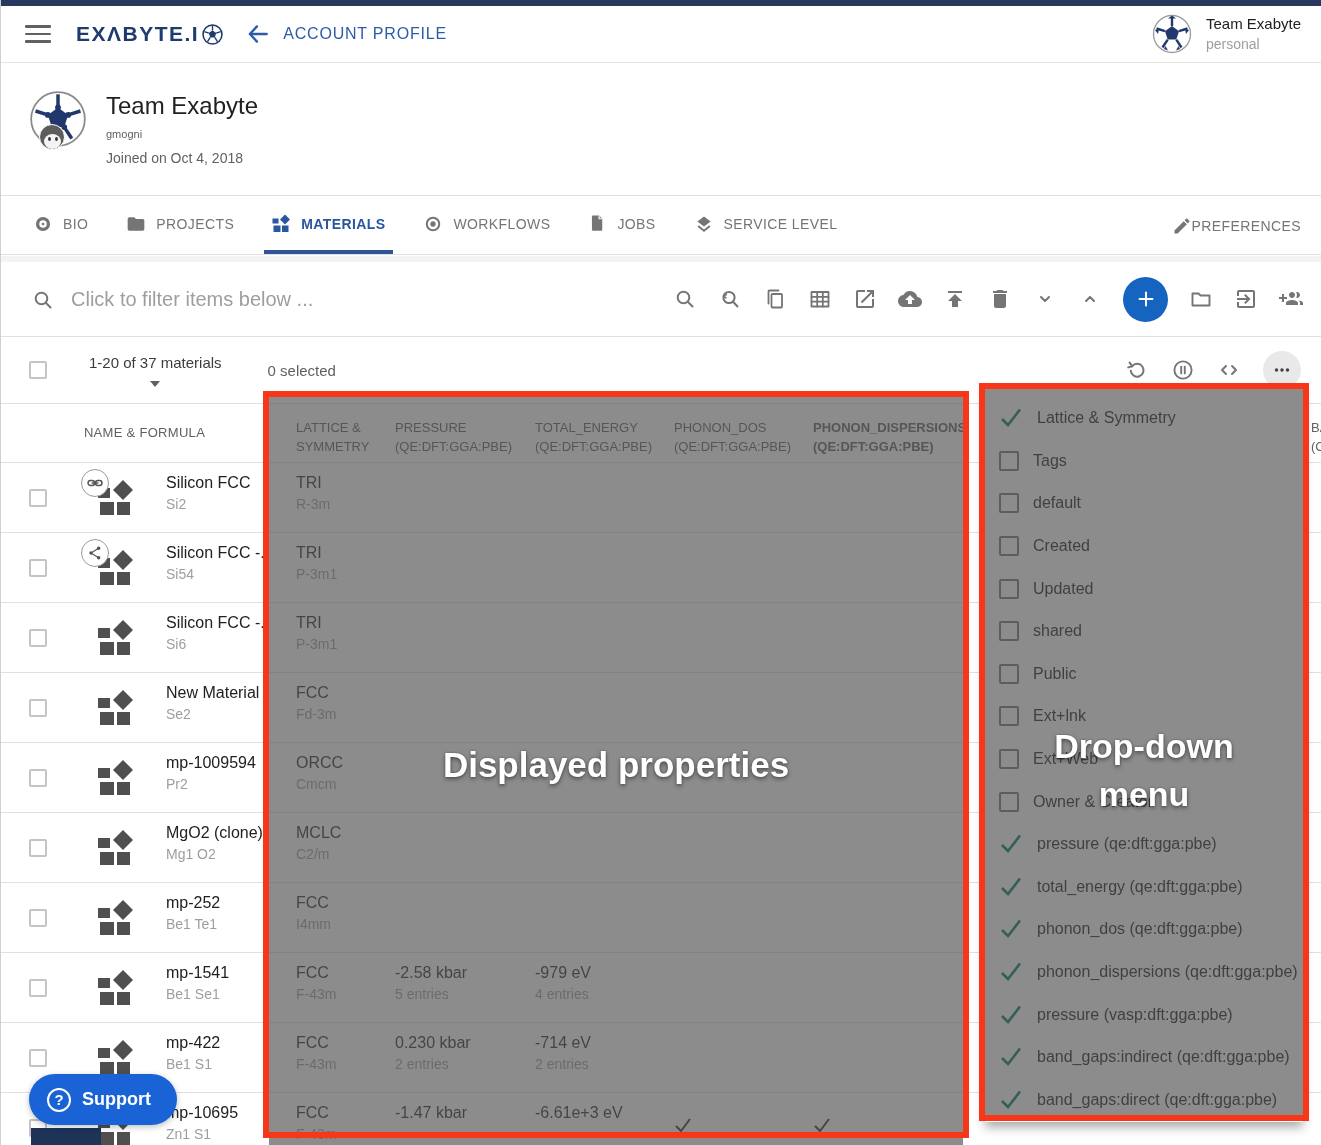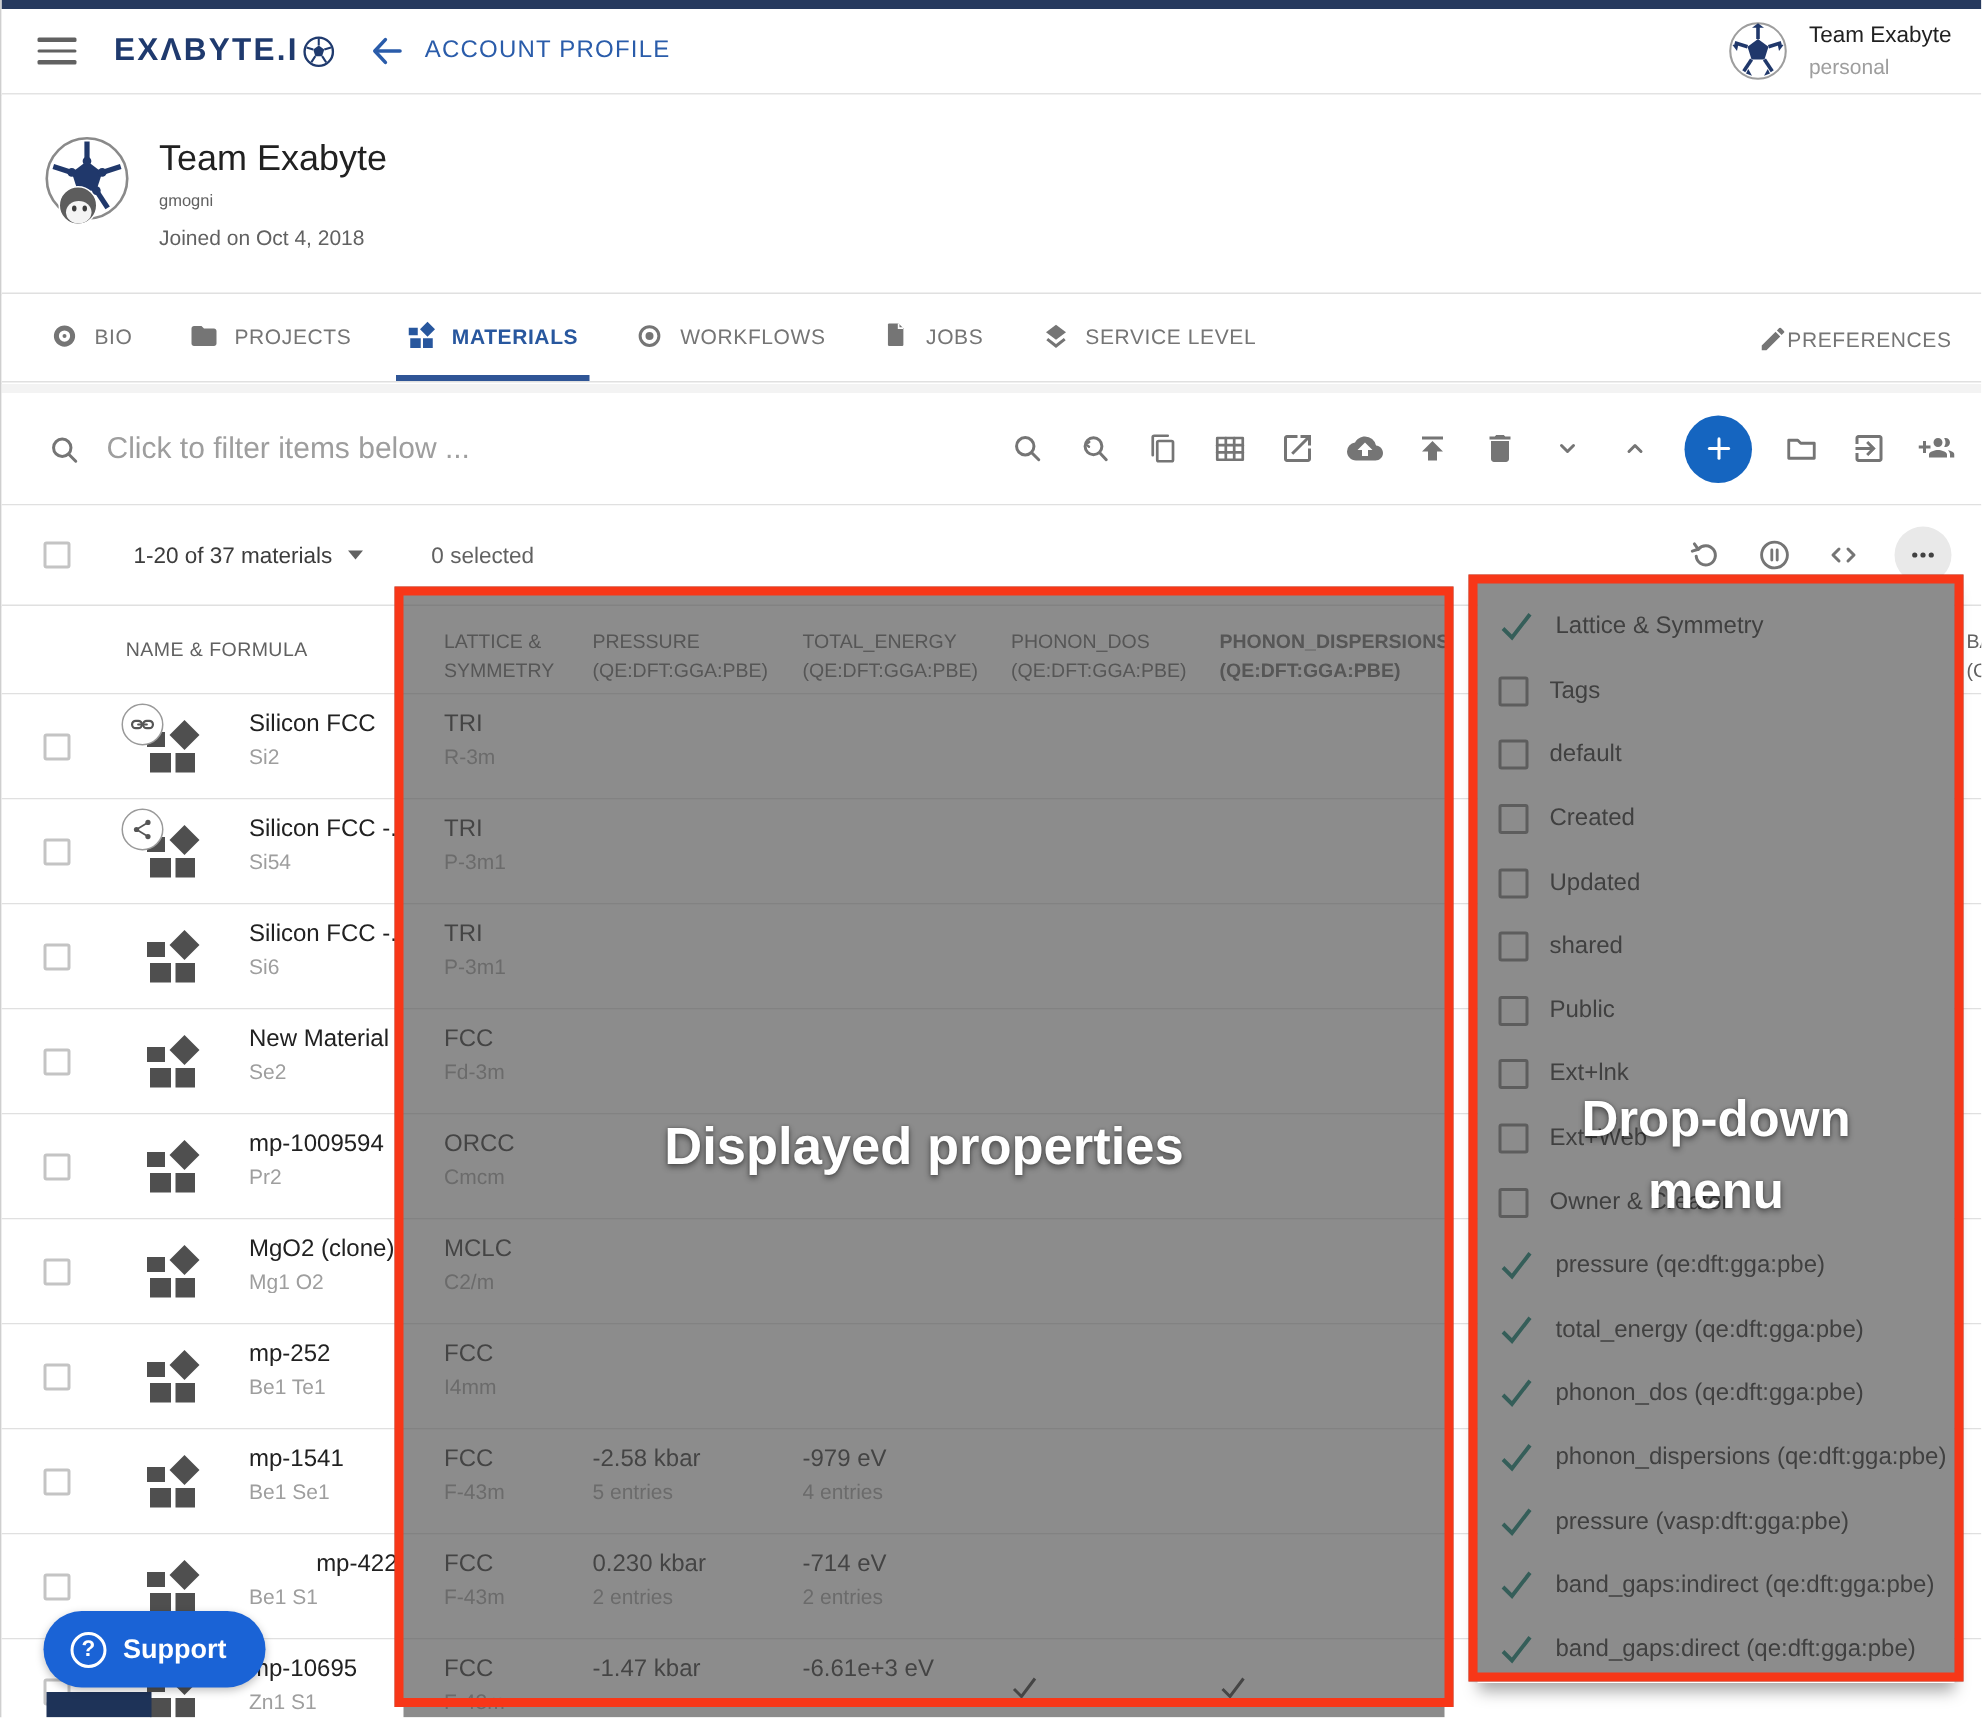--- a/index.html
+++ b/index.html
@@ -42,21 +42,21 @@
   .filterbar{position:absolute;left:0;top:262px;width:100%;height:75px;border-bottom:1px solid #e0e0e0;display:flex;align-items:center;background:#fff;}
   .filter-text{margin-left:70px;font-size:20px;color:#9e9e9e;cursor:text;}
   .f-search{position:absolute;left:30px;top:26px;}
   .ficons{margin-left:auto;margin-right:18px;display:flex;align-items:center;gap:21px;}
   .ic{width:24px;height:24px;display:block;cursor:pointer;}
   .fab{width:45px;height:45px;border-radius:50%;background:var(--fab);display:flex;align-items:center;justify-content:center;cursor:pointer;}
   
   .controls{position:absolute;left:0;top:337px;width:100%;height:67px;border-bottom:1px solid #e0e0e0;display:flex;align-items:center;background:#fff;}
   .cb{display:inline-block;width:18px;height:18px;border:2px solid #c4c4c4;border-radius:2px;background:#fff;cursor:pointer;}
   .controls .cb{margin-left:28px;}
-  .range{margin-left:42px;font-size:15px;color:#3c3c3c;display:flex;align-items:center;gap:10px;cursor:pointer;}
+  .range{margin-left:42px;font-size:15px;color:#3c3c3c;display:flex;align-items:center;gap:10px;cursor:pointer;flex-direction:column;}
   .caret{width:0;height:0;border-left:5px solid transparent;border-right:5px solid transparent;border-top:6px solid #616161;}
   .selcount{margin-left:46px;font-size:15px;color:#616161;}
   .cicons{margin-left:auto;margin-right:20px;display:flex;align-items:center;gap:22px;}
   .morebtn{width:38px;height:38px;border-radius:50%;background:#e9e9e9;display:flex;align-items:center;justify-content:center;cursor:pointer;}
   
   .thead{position:absolute;left:0;top:405px;width:100%;height:58px;border-bottom:1px solid #e0e0e0;background:#fff;}
   .nhf{position:absolute;left:0;top:20px;width:263px;text-align:center;font-size:13px;color:#616161;letter-spacing:.3px;padding-left:24px;}
   .hcol{position:absolute;top:13px;font-size:13px;color:#616161;line-height:19px;white-space:nowrap;}
   .tbody{position:absolute;left:0;top:463px;width:100%;}
   .trow{position:relative;width:100%;height:70px;border-bottom:1px solid #e0e0e0;background:#fff;}
@@ -639,21 +639,21 @@
               <rect x="1" y="8" width="12" height="10"></rect>
               <polygon points="26,0 36,10 26,20 16,10"></polygon>
               <rect x="3" y="22" width="14" height="13"></rect>
               <rect x="20" y="22" width="13" height="13"></rect>
             </g>
           </svg>
       
       
     </span>
     <span class="c-name">
-      <span class="l1" style="color:#212121;text-align:right;">mp-422</span>
+      <span class="l1" style="color:#212121;">mp-422</span>
       <span class="l2">Be1 S1</span>
     </span>
     <span class="c-cell c-lattice">
       <span class="l1">FCC</span>
           <span class="l2">F-43m</span>
     </span>
     <span class="c-cell c-pressure">
       <span class="l1">0.230 kbar</span>
           <span class="l2">2 entries</span>
     </span>

